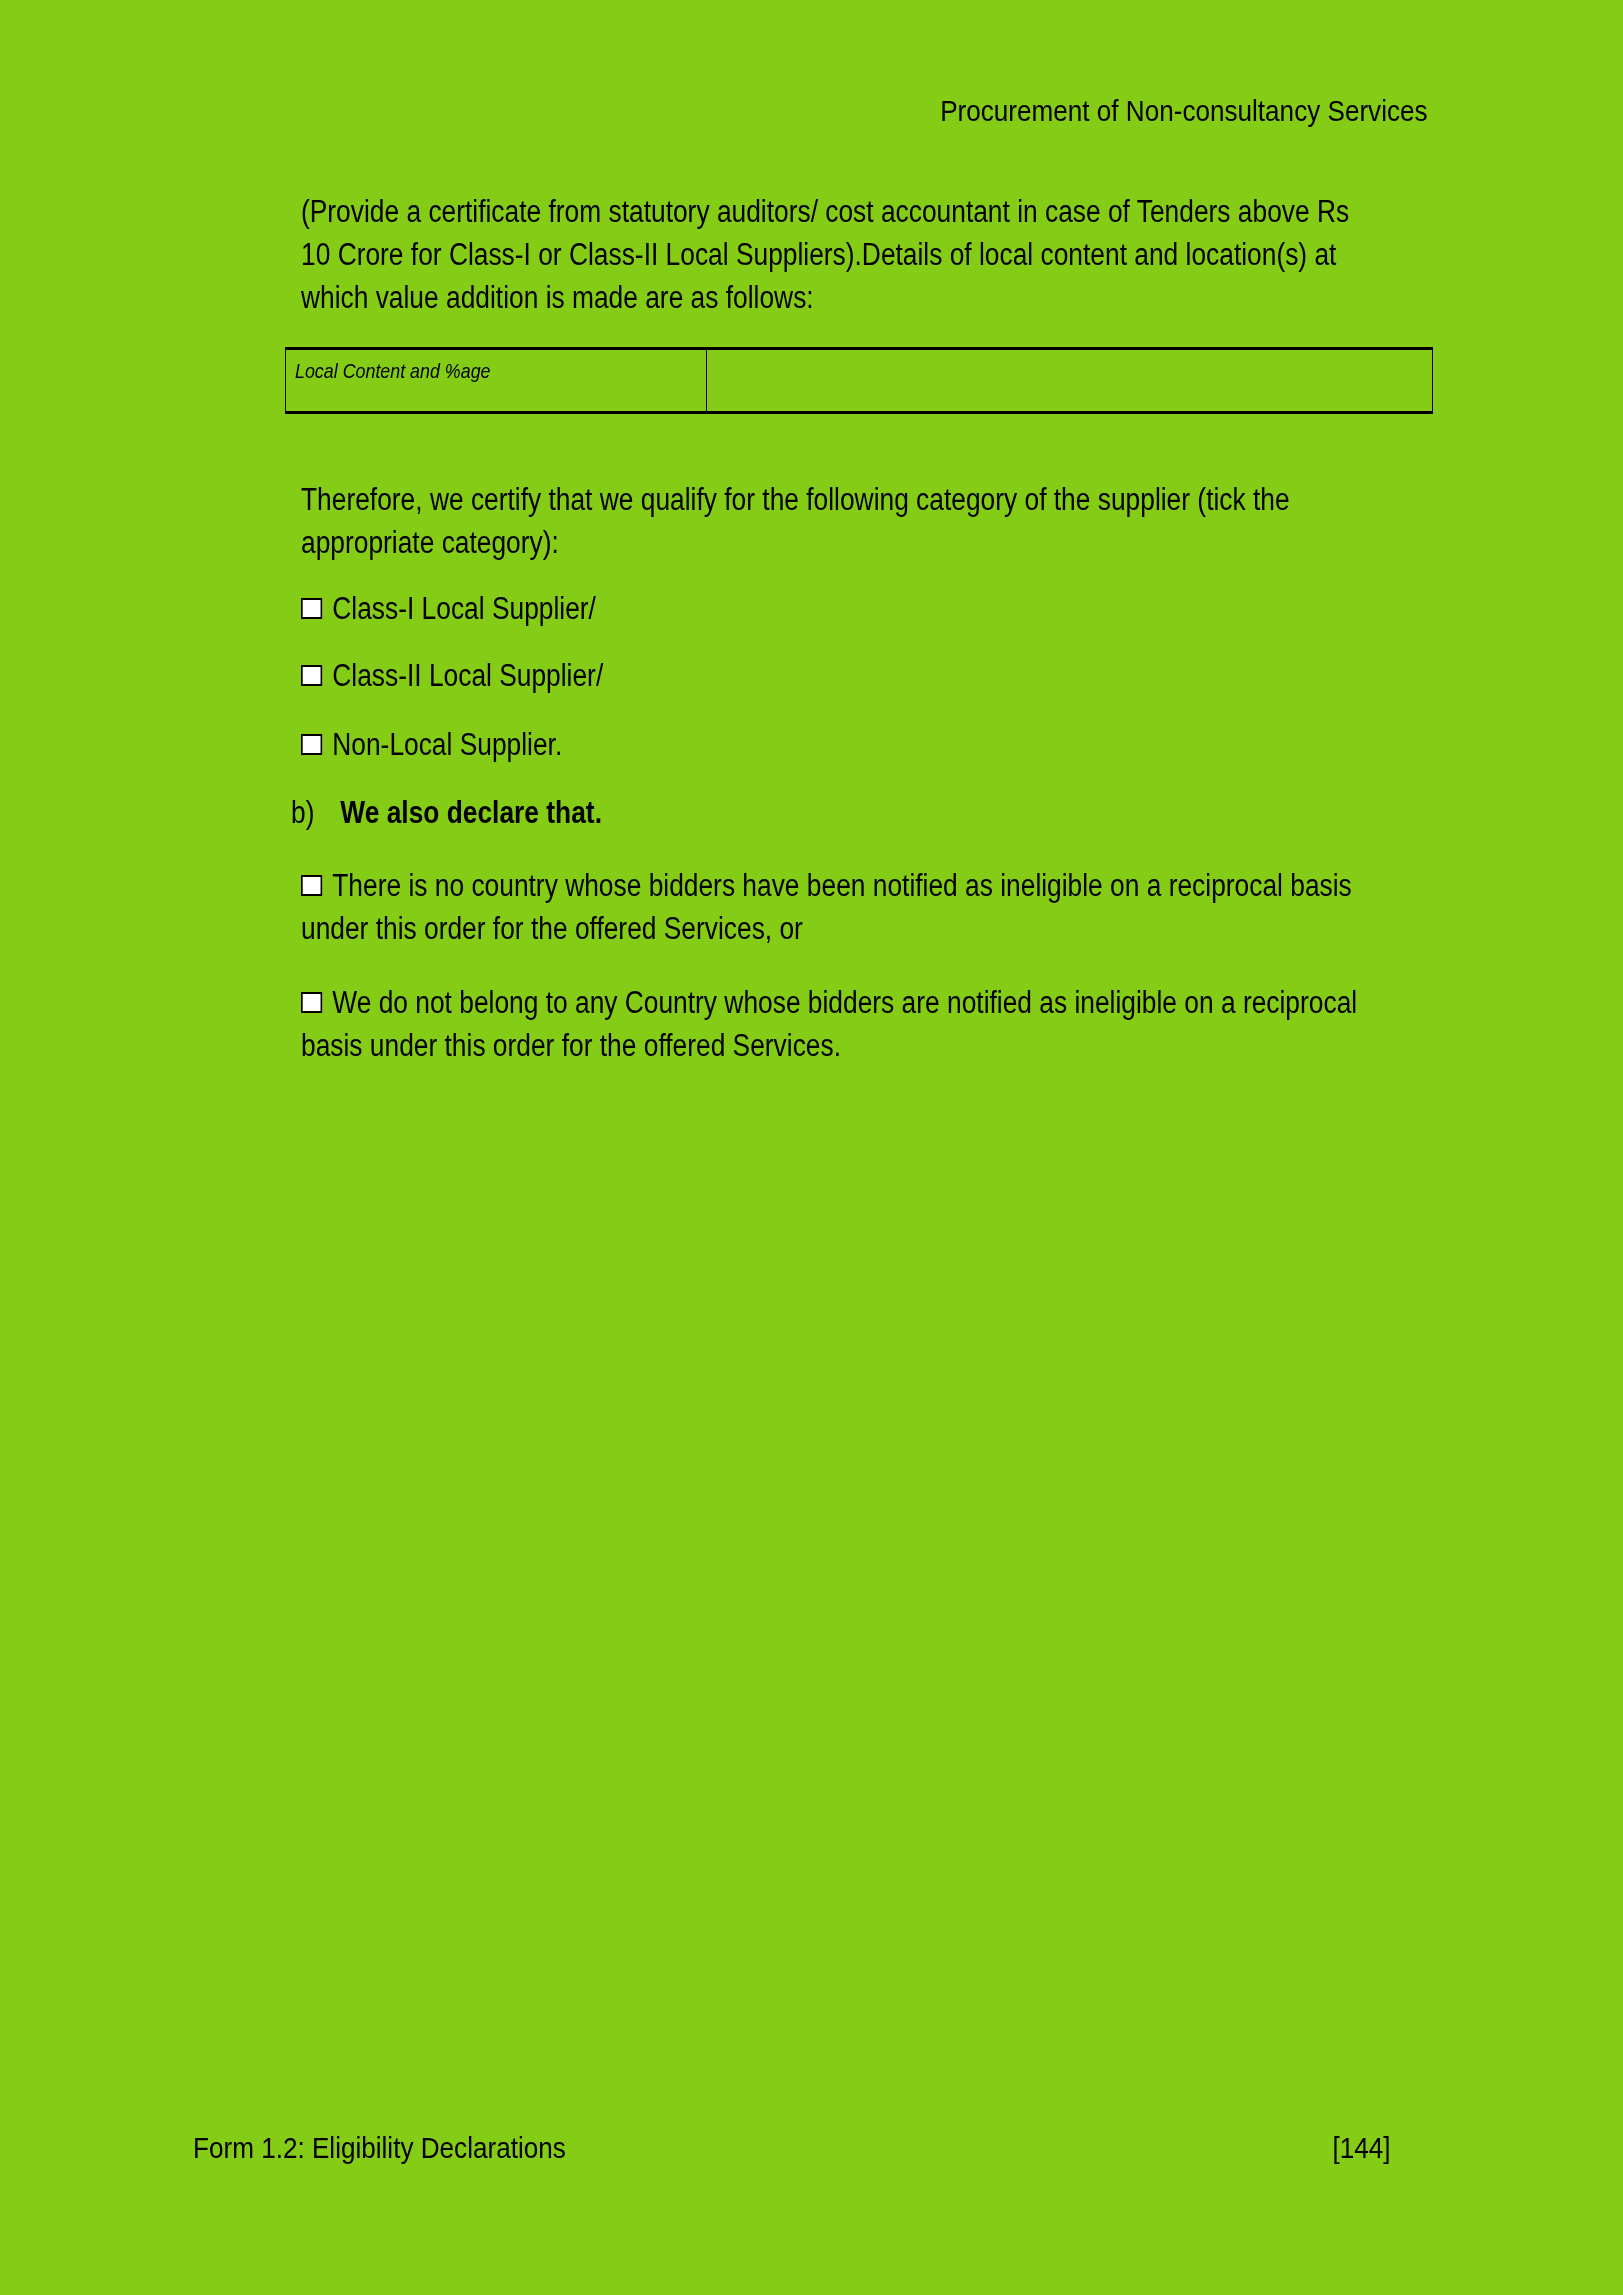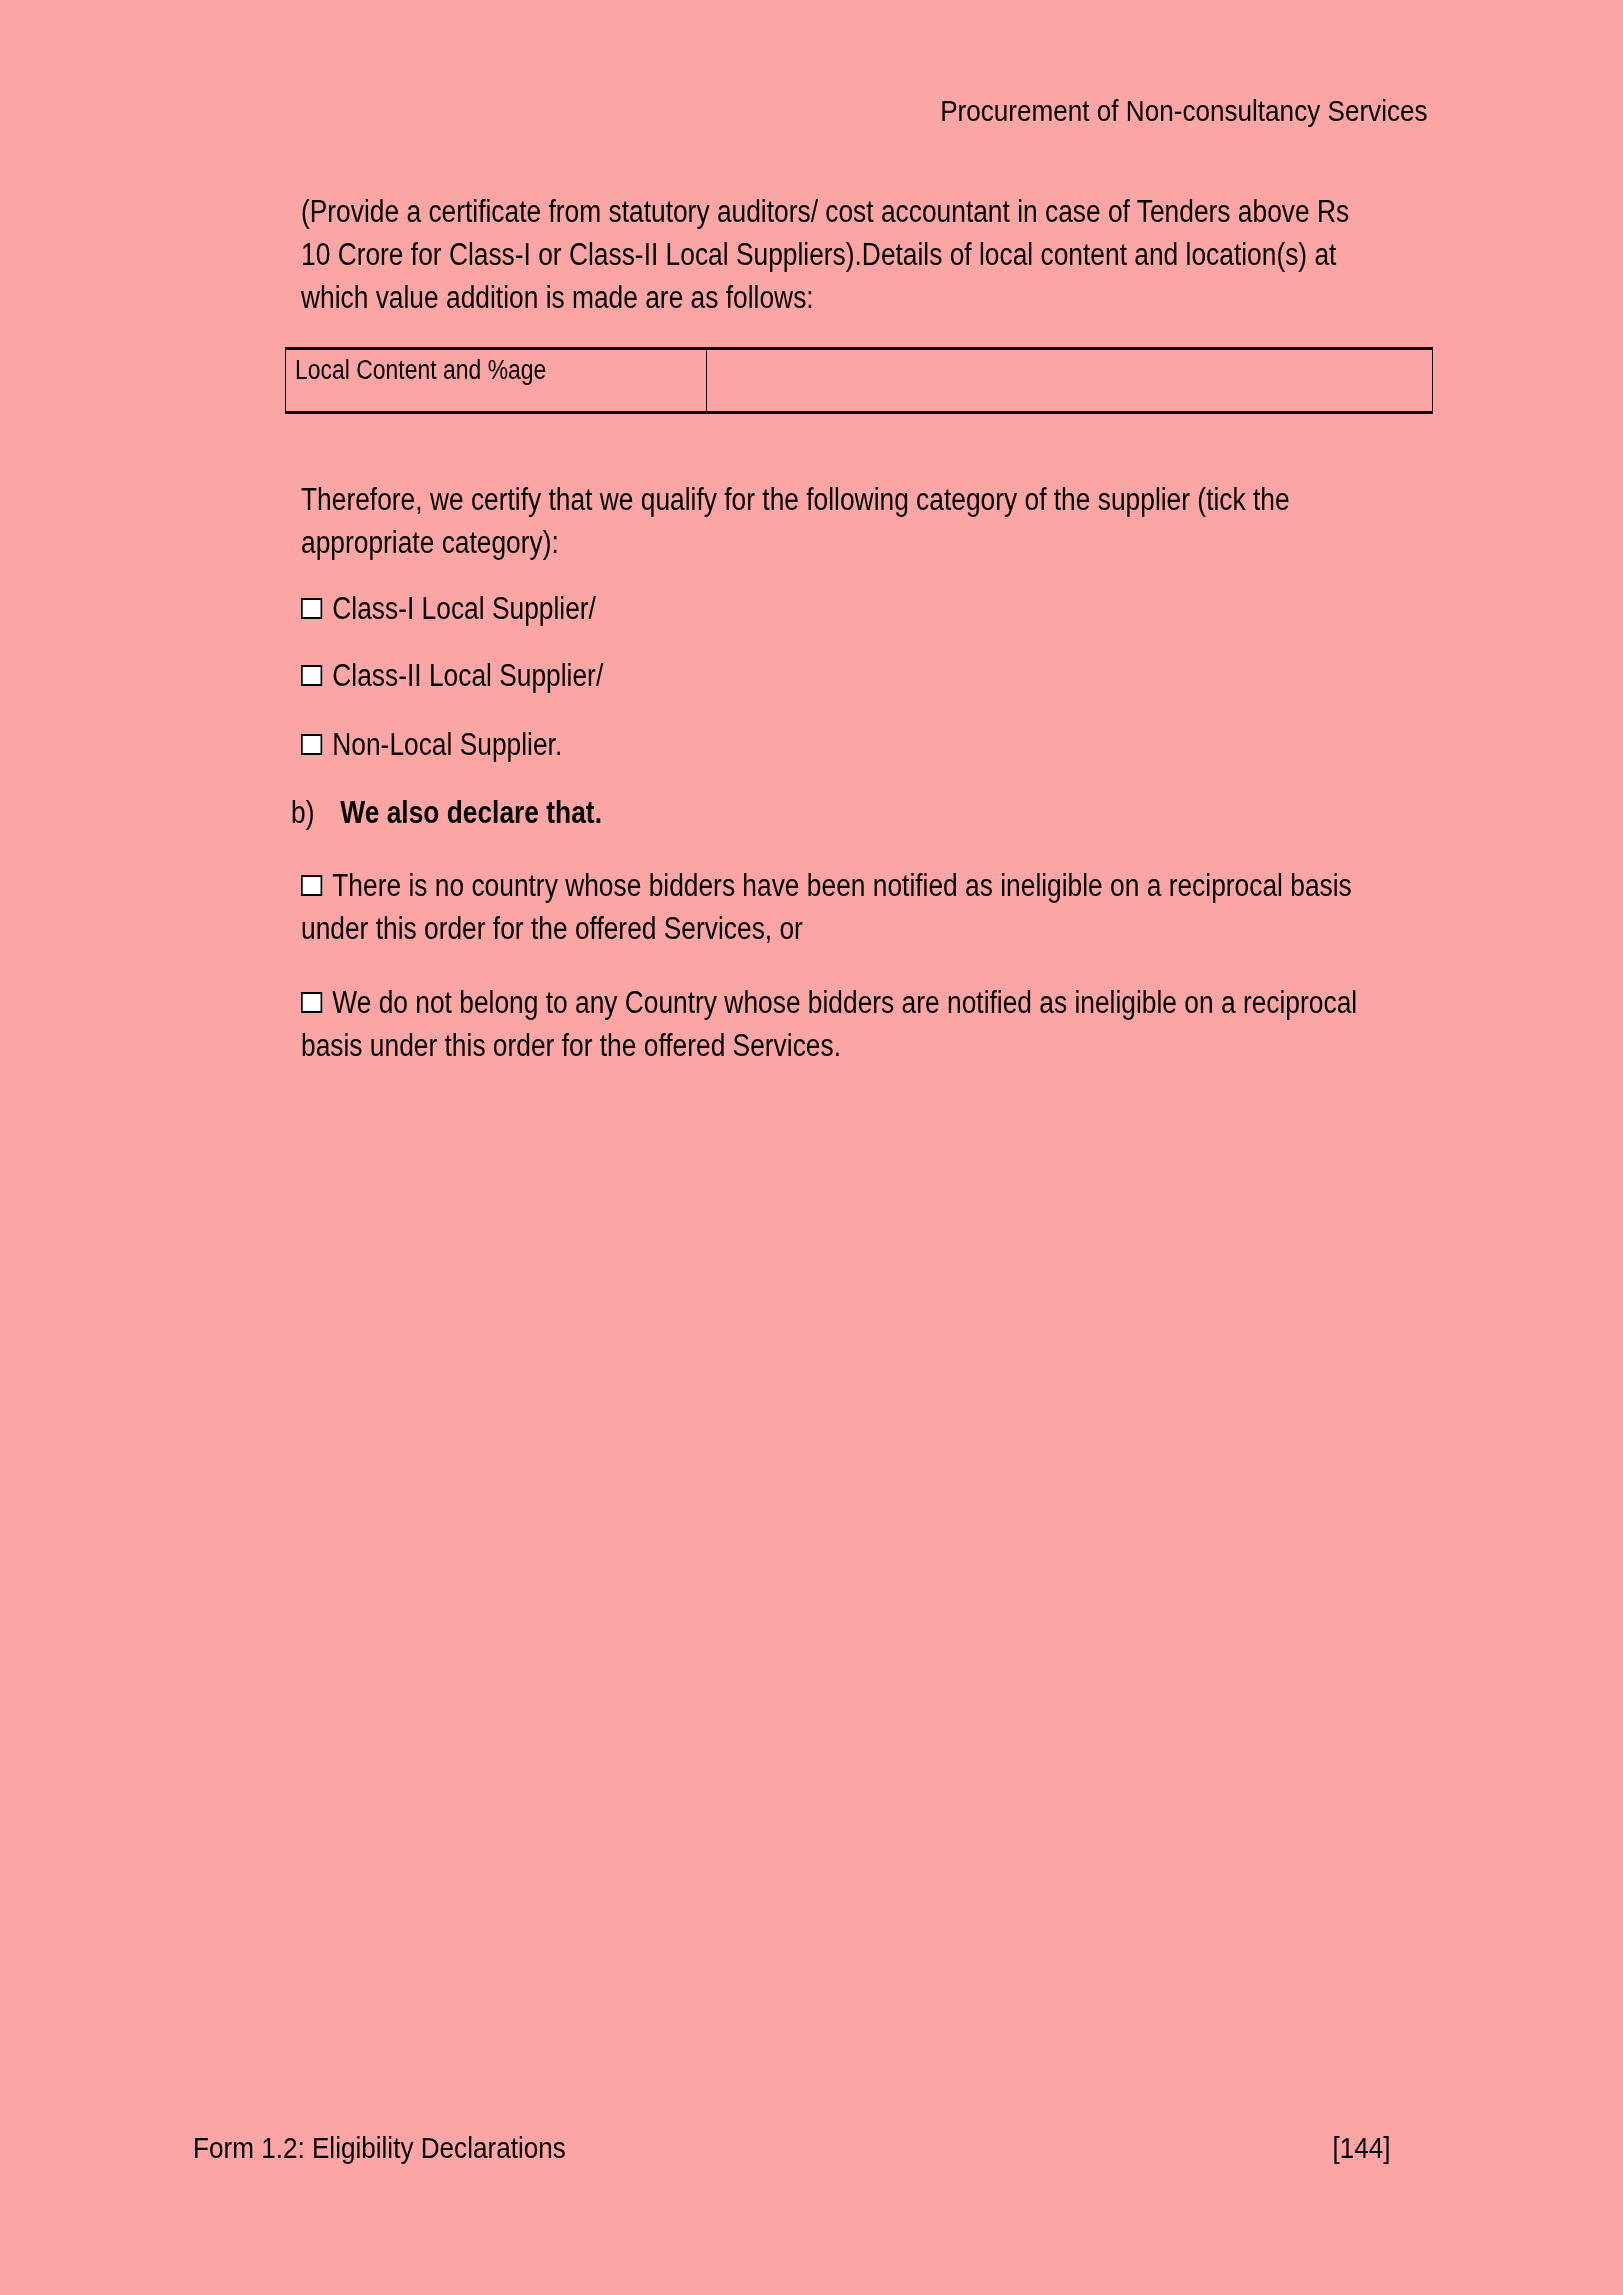--- a/index.html
+++ b/index.html
@@ -4,21 +4,21 @@
 <style>
   html, body {
     margin: 0;
     padding: 0;
     background: #ffffff;
   }
   .page {
     position: relative;
     width: 1623px;
     height: 2295px;
-    background: #fca5a5;
+    background: #84cc16;
     color: #000000;
     font-family: "Liberation Sans", sans-serif;
     overflow: hidden;
   }
   
   .hf {
     position: absolute;
     font-size: 29px;
     line-height: 35px;
     white-space: nowrap;
@@ -65,22 +65,23 @@
     border-collapse: collapse;
     table-layout: fixed;
   }
   table.fill-table td {
     border: 1.3px solid #000;
     border-top-width: 3.3px;
     border-bottom-width: 3.3px;
     vertical-align: top;
     height: 58px;
     padding: 1.3px 9.2px;
-    font-size: 27px;
+    font-size: 21px;
     line-height: 39px;
+    font-style: italic;
   }
   table.fill-table td.label-cell { width: 402px; }
   table.fill-table .cell-text {
     display: inline-block;
     transform: scaleX(0.85);
     transform-origin: 0 0;
     white-space: nowrap;
   }
 </style>
 </head>

